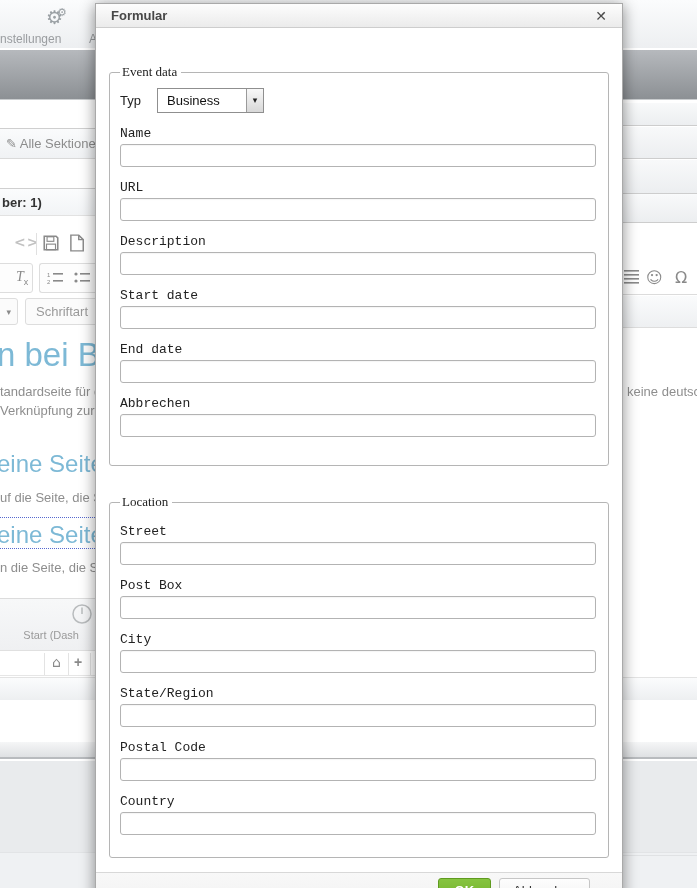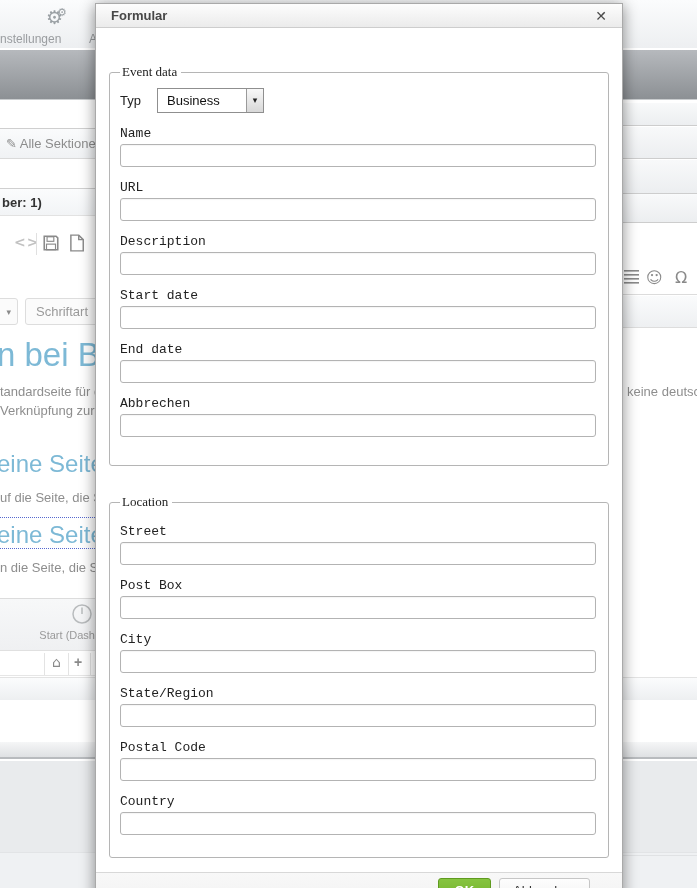--- a/index.html
+++ b/index.html
@@ -59,21 +59,21 @@
   .h2 { top:450px; font-size:24px; }
   .h3wrap { position:absolute; left:0; top:517px; width:95px; height:32px;
     border-top:1px dotted #5668cf; border-bottom:1px dotted #5668cf; }
   .h3wrap .h-blue { position:absolute; top:3px; left:-3px; font-size:24px; }
   .gtext { position:absolute; left:0; color:#8e8e8e; font-size:13px; white-space:nowrap; }
 
   
   .dash-panel { position:absolute; top:598px; left:0; width:95px; height:52px;
     background:linear-gradient(#f7f8f9,#eff0f2); border-top:1px solid #dcdcdc; }
   .gauge { position:absolute; right:2px; top:4px; }
-  .dash-label { position:absolute; top:30px; right:0; font-size:11px; color:#9a9a9a; white-space:nowrap; }
+  .dash-label { position:absolute; top:30px; right:16px; font-size:11px; color:#9a9a9a; white-space:nowrap; }
   .tab-row { position:absolute; top:650px; left:0; width:95px; height:26px;
     background:#fff; border-top:1px solid #e0e0e0; border-bottom:1px solid #e6e6e6; }
   .tab-row .vs { position:absolute; top:2px; width:1px; height:22px; background:#e3e3e3; }
   .tr-ic { position:absolute; top:3px; color:#8a8a8a; font-size:14px; }
 
   .band-676 { top:677px; height:23px; background:linear-gradient(#fbfcfd,#edeff1); border-top:1px solid #e3e3e3; }
   .band-742 { top:742px; height:17px; background:linear-gradient(#f5f6f7,#dfe1e3); border-bottom:2px solid #b8bbbe; }
   .gray-area { top:761px; height:91px; background:#e9ebed; }
   .gray-area2 { top:852px; height:36px; background:#eff1f3; border-top:1px solid #e2e4e6; }
 
@@ -165,20 +165,41 @@
           </svg>
       </span>
       <span class="ed-ic" style="left:68px;">
         <svg width="17" height="18" viewBox="0 0 14 16">
             <path d="M2 1h7l4 4v10H2z" fill="#fff" stroke="#8a8a8a" stroke-width="1.3"></path>
             <path d="M9 1v4h4" fill="none" stroke="#8a8a8a" stroke-width="1.3"></path>
           </svg>
       </span>
     </div>
 
+    <div class="ed-row2">
+      <span class="grpA"></span>
+      <span class="tx"><i>T</i><sub>x</sub></span>
+      <span class="grpB"></span>
+      <span class="ed-ic" style="left:47px; top:8px;">
+        <svg width="16" height="14" viewBox="0 0 16 14">
+            <text x="0" y="6" font-size="6" fill="#8a8a8a">1</text>
+            <rect x="6" y="2" width="10" height="1.6" fill="#8a8a8a"></rect>
+            <text x="0" y="13" font-size="6" fill="#8a8a8a">2</text>
+            <rect x="6" y="9" width="10" height="1.6" fill="#8a8a8a"></rect>
+          </svg>
+      </span>
+      <span class="ed-ic" style="left:74px; top:8px;">
+        <svg width="16" height="14" viewBox="0 0 16 14">
+            <circle cx="2" cy="3" r="1.6" fill="#8a8a8a"></circle>
+            <rect x="6" y="2" width="10" height="1.6" fill="#8a8a8a"></rect>
+            <circle cx="2" cy="10" r="1.6" fill="#8a8a8a"></circle>
+            <rect x="6" y="9" width="10" height="1.6" fill="#8a8a8a"></rect>
+          </svg>
+      </span>
+    </div>
 
     <div class="ed-row3">
       <span class="ddA icon-font">▾</span>
       <span class="ddB"><span>Schriftart</span></span>
     </div>
 
     <div class="h-blue h1">n bei Bl</div>
     <div class="gtext" style="top:384px;">tandardseite für d</div>
     <div class="gtext" style="top:403px;">Verknüpfung zur e</div>
     <div class="gtext" style="top:384px; left:627px;">keine deutsch</div>

